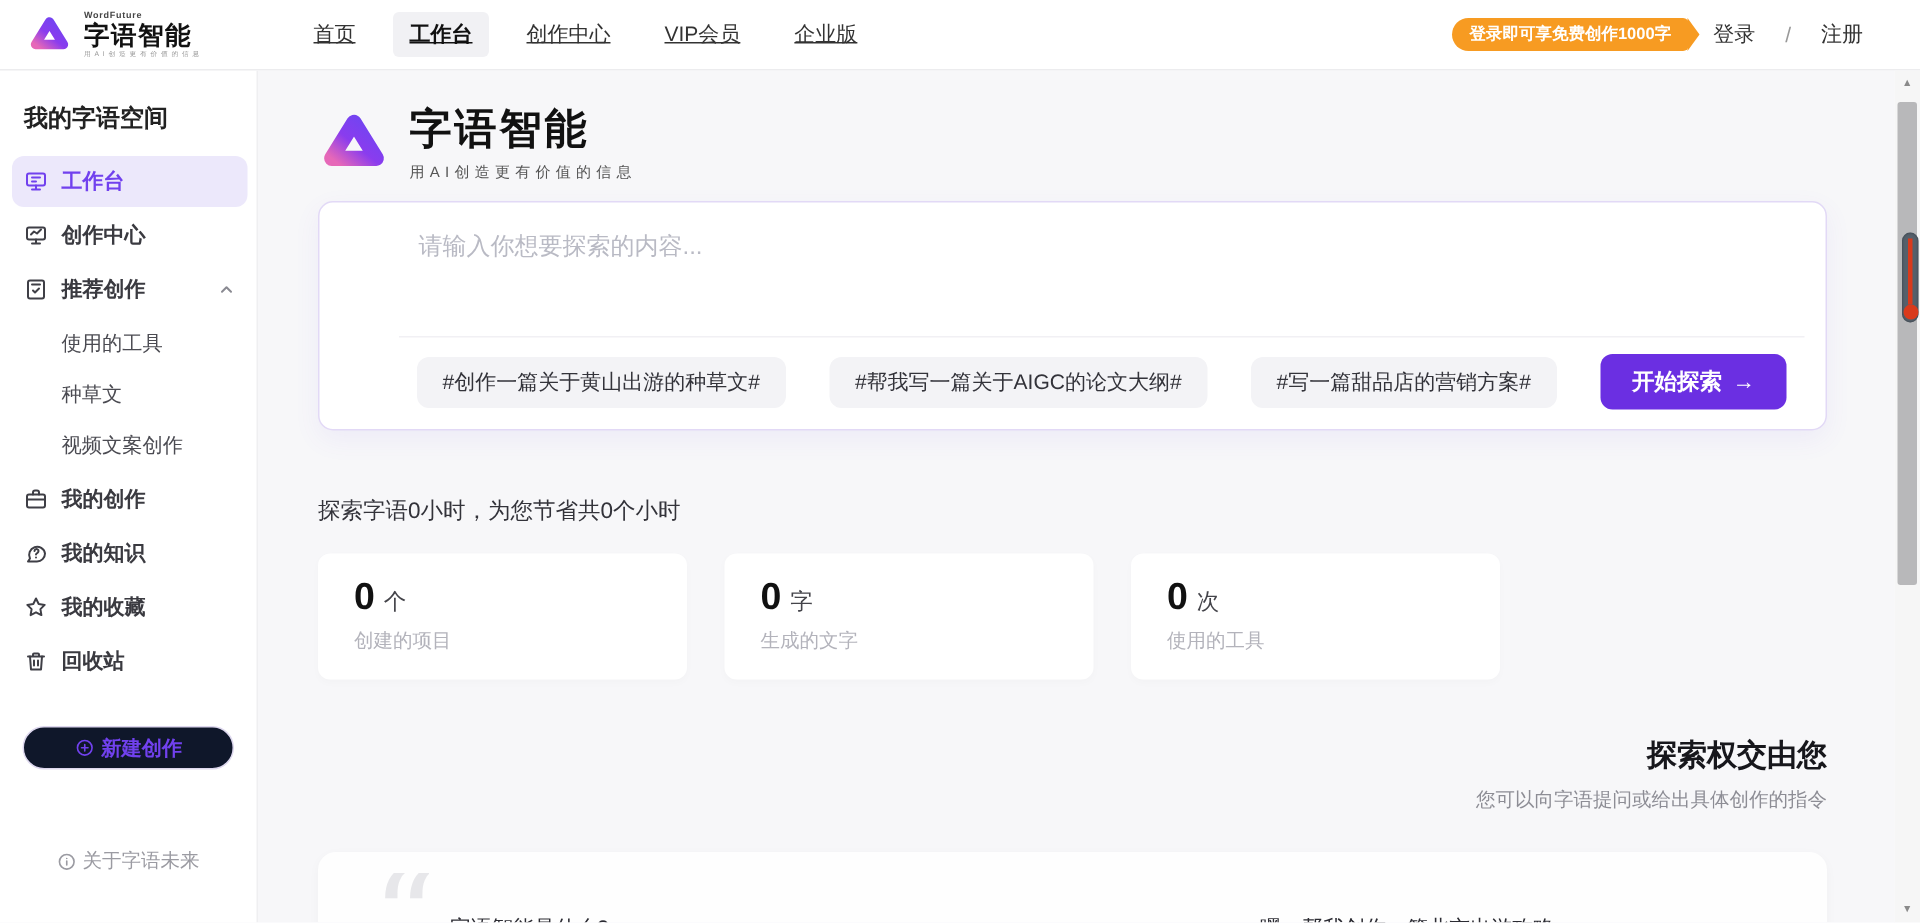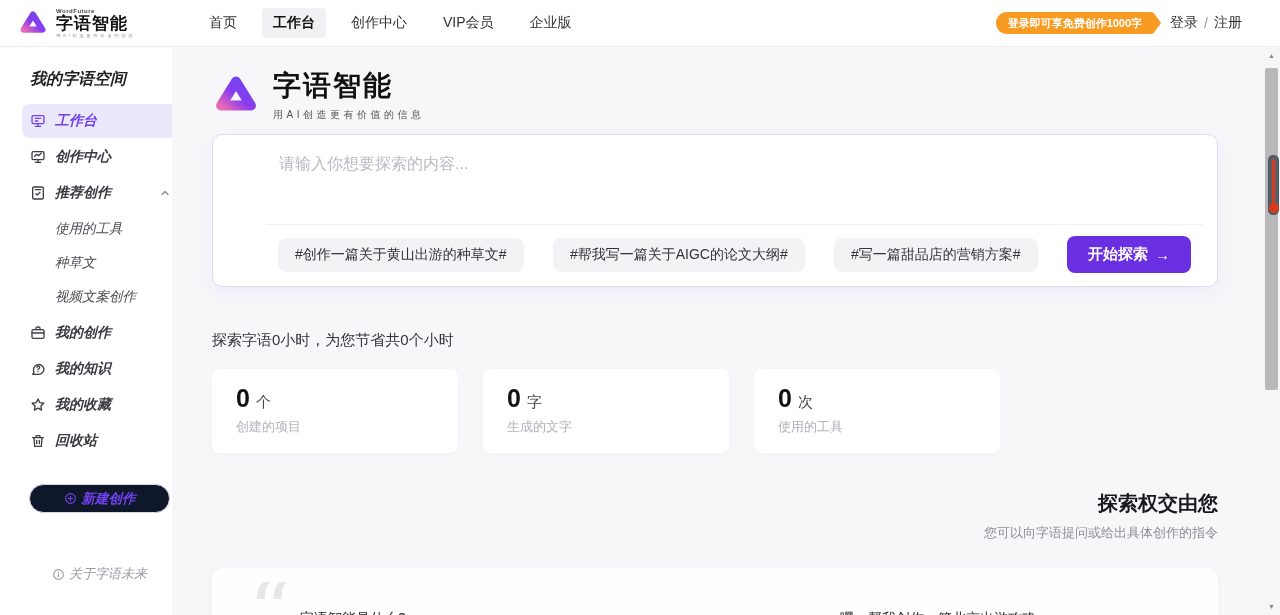--- a/index.html
+++ b/index.html
@@ -10,33 +10,33 @@
   
   .header { position:absolute; top:0; left:0; width:1280px; height:47px; background:#fff;
             border-bottom:1px solid #ececee; display:flex; align-items:center; z-index:5; }
   .brand { display:flex; align-items:center; gap:8px; padding-left:18px; width:190px; }
   .logo-svg { width:30px; height:30px; display:block; }
   .brand-text { display:flex; flex-direction:column; line-height:1; }
   .brand-super { font-size:6px; font-weight:bold; color:#444; letter-spacing:.5px; margin-bottom:1px; }
   .brand-name { font-size:17px; font-weight:900; color:#111; letter-spacing:1px; }
   .brand-tiny { font-size:4.5px; color:#9a9a9a; letter-spacing:2.5px; margin-top:2px; white-space:nowrap; overflow:hidden; width:90px; }
   .topnav { display:flex; align-items:center; gap:14px; margin-left:8px; }
-  .topnav .nav-item { font-size:14px; color:#333; padding:6px 11px; border-radius:4px; cursor:pointer; white-space:nowrap; }
+  .topnav .nav-item { font-size:14px; color:#333; padding:6px 11px; border-radius:4px; cursor:pointer; white-space:nowrap;text-decoration:underline; }
   .topnav .nav-item.active { background:#f1f1f4; font-weight:bold; color:#111; }
   .header-right { margin-left:auto; display:flex; align-items:center; padding-right:38px;text-align:right; }
   .promo-badge { position:relative; background:#f79b22; color:#fff; font-size:11px; font-weight:bold;
                  height:22px; line-height:22px; padding:0 12px; border-radius:11px 4px 4px 11px; white-space:nowrap; }
   .promo-badge::after { content:""; position:absolute; right:-7px; top:50%; transform:translateY(-50%);
                  border-top:11px solid transparent; border-bottom:11px solid transparent; border-left:8px solid #f79b22; }
-  .login-area { display:flex; align-items:center; gap:6px; margin-left:16px; font-size:14px; color:#333; }
+  .login-area { display:flex; align-items:center; gap:20px; margin-left:16px; font-size:14px; color:#333; }
   .login-sep { color:#999; }
 
   
-  .sidebar { position:absolute; top:47px; left:14px; width:172px; height:568px; background:#fff;
-             border-right:1px solid #efeff1; padding-top:14px;font-style:italic; }
+  .sidebar { position:absolute; top:47px; left:0; width:172px; height:568px; background:#fff;
+             border-right:1px solid #efeff1; padding-top:14px; }
   .sb-title { font-size:16px; font-weight:800; color:#222; padding:8px 16px 12px; }
   .sb-item { display:flex; align-items:center; gap:9px; margin:2px 6px 2px 8px; padding:8px 8px;
              border-radius:8px; font-size:14px; font-weight:600; color:#3a3a40; cursor:pointer; }
   .sb-item.active { background:#ece8fb; color:#7141ee; }
   .sb-item .sb-icon { width:16px; height:16px; display:flex; align-items:center; justify-content:center; flex:0 0 16px; }
   .sb-item .chev { margin-left:auto; display:flex; }
   .sb-sub { padding:8px 0 8px 41px; font-size:13.5px; color:#4b4b52; font-weight:400; cursor:pointer; }
   .new-btn { margin:26px 15px 0; height:29px; border:1px solid #ddd7ee; border-radius:15px;
              display:flex; align-items:center; justify-content:center; gap:5px;
              color:#7141ee; font-size:13.5px; font-weight:600; cursor:pointer; background:#0f172a; }

